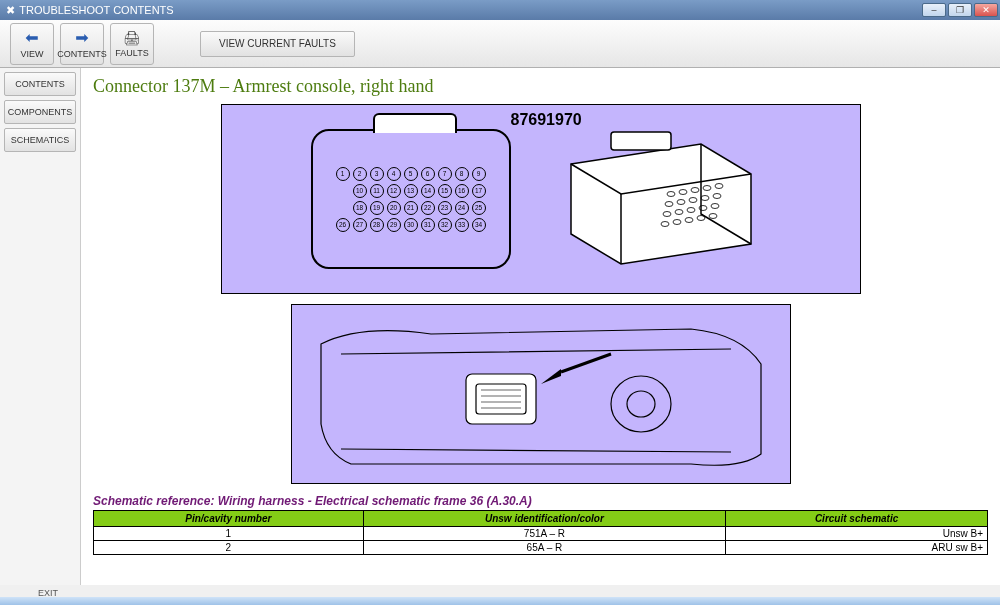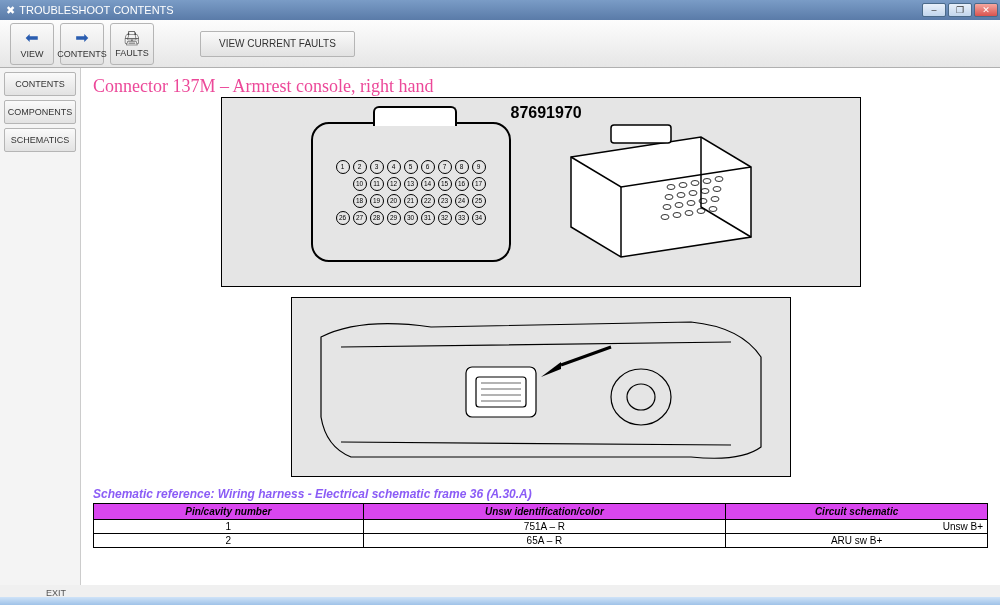--- a/index.html
+++ b/index.html
@@ -92,27 +92,27 @@
   .content {
     flex:1;
     background:#fff;
     border-left:1px solid #ccc;
     overflow:auto;
     padding: 8px 12px 0 12px;
   }
   .heading {
     font-family: "Times New Roman", serif;
     font-size: 18px;
-    color:#ec4899;
-    margin-bottom:0;
+    color:#4d7c0f;
+    margin-bottom:7px;
   }
   .diagram-box {
     border:1px solid #000;
     margin: 0 auto 10px auto;
-    background:#e5e5e5;
+    background:#c4b5fd;
     position:relative;
     display:flex;
     align-items:center;
     justify-content:center;
   }
   .diag1 { width: 640px; height: 190px; }
   .diag2 { width: 500px; height: 180px; margin-top:6px;}
   .part-no {
     position:absolute;
     top:6px; left: 50%;
@@ -152,45 +152,45 @@
   .conn-3d {
     width: 220px; height: 150px;
     position:relative;
   }
   .conn-3d svg { width:100%; height:100%; }
   
   .loc-svg { width: 460px; height: 160px; }
   .schem-ref {
     font-style: italic;
     font-weight: bold;
-    color: #8b5cf6;
+    color: #701a75;
     font-size: 12px;
     margin-top: 6px;
   }
   table.pins {
     width: 100%;
     border-collapse: collapse;
     margin-top: 2px;
     font-size: 10px;
   }
   table.pins th {
     border:1px solid #000;
-    background:#d946ef;
+    background:#84cc16;
     font-weight:bold;
     font-style:italic;
     padding:2px 4px;
     text-align:center;
   }
   table.pins td {
     border:1px solid #000;
     padding:1px 4px;
     text-align:center;
   }
   .footer {
-    position:absolute; bottom:4px; left:16px;
+    position:absolute; bottom:4px; left:8px;
     height:16px; width:80px;
     display:flex; align-items:center; justify-content:center;
   }
   .exit-btn {
     font-size:9px; color:#555;
   }
   .taskbar {
     position:absolute; bottom:0; left:0; right:0;
     height: 8px;
     background: linear-gradient(to bottom, #cfe3f8, #9fc2e8);
@@ -373,20 +373,20 @@
       </thead>
       <tbody>
         <tr>
           <td>1</td>
           <td>751A – R</td>
           <td style="text-align:right">Unsw B+</td>
         </tr>
         <tr>
           <td>2</td>
           <td>65A – R</td>
-          <td style="text-align:center">ARU sw B+</td>
+          <td style="text-align:right">ARU sw B+</td>
         </tr>
       </tbody>
     </table>
   </div>
 </div>
 
 <div class="taskbar"></div>
 
 </body></html>

